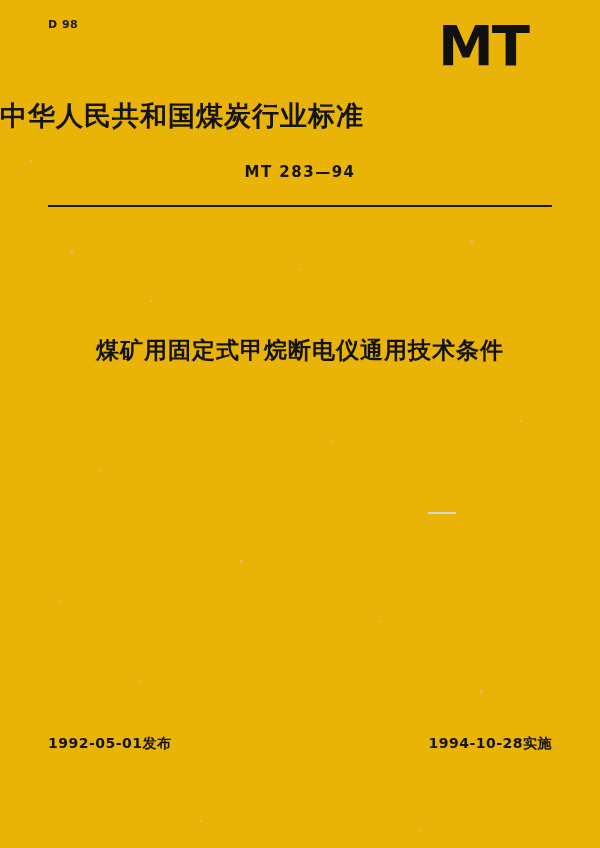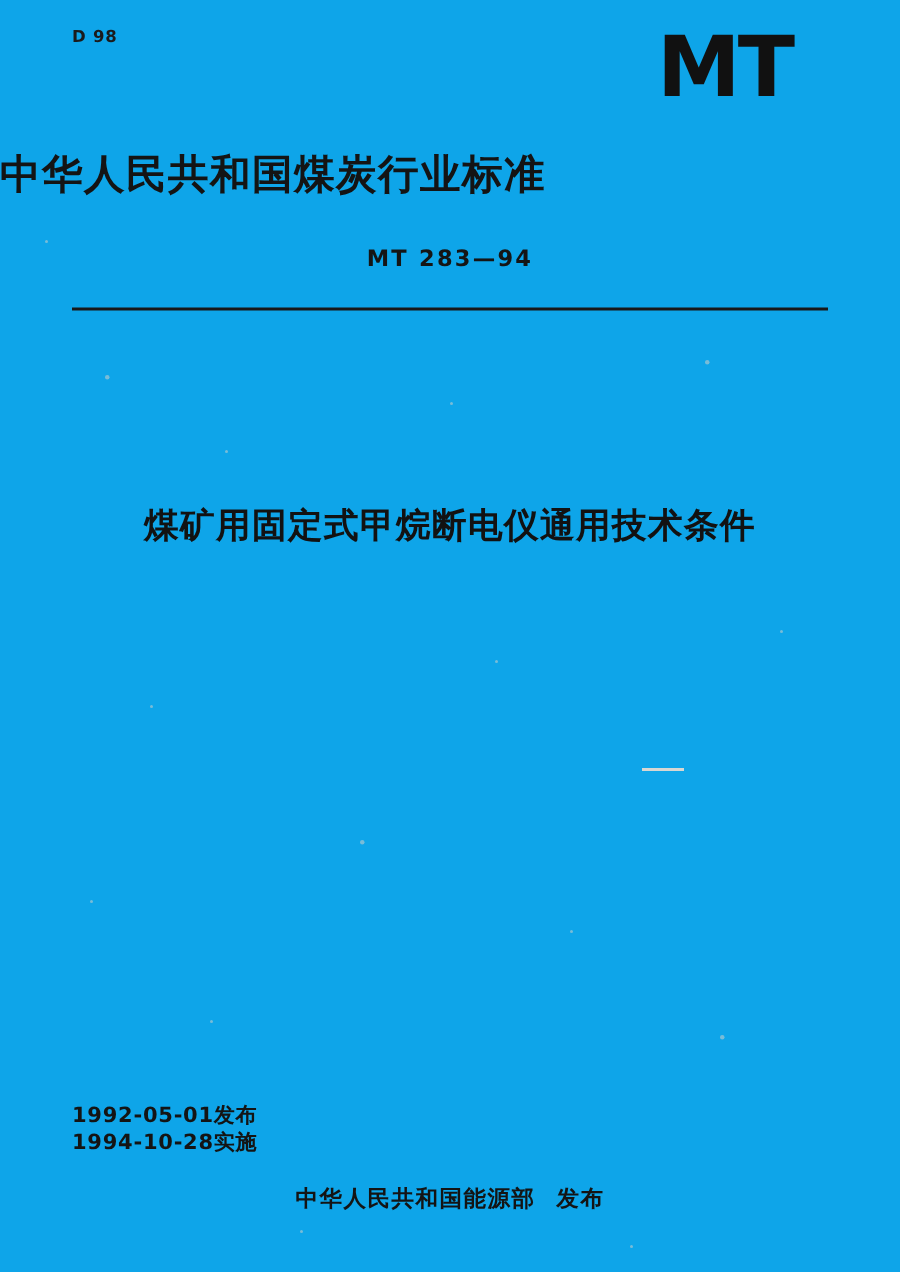--- a/index.html
+++ b/index.html
@@ -9,21 +9,21 @@
   }
   body {
     width: 600px;
     height: 848px;
     font-family: "DejaVu Sans", sans-serif;
   }
   .page {
     position: relative;
     width: 600px;
     height: 848px;
-    background: #0ea5e9;
+    background: #eab308;
     overflow: hidden;
   }
   .speck {
     position: absolute;
     background: #cfcfcb;
     border-radius: 50%;
     opacity: 0.55;
   }
   .classmark {
     position: absolute;
@@ -104,21 +104,20 @@
     left: 48px;
     right: 48px;
     top: 735px;
     display: flex;
     justify-content: space-between;
     font-family: "DejaVu Sans", sans-serif;
     font-size: 14px;
     font-weight: bold;
     letter-spacing: 0.5px;
     color: #141414;
-    flex-direction: column;
   }
   .issuer {
     position: absolute;
     left: 0;
     right: 0;
     top: 790px;
     text-align: center;
     font-family: "DejaVu Sans", sans-serif;
     font-size: 15px;
     font-weight: bold;
@@ -163,17 +162,14 @@
 
   <div class="doc-title">煤矿用固定式甲烷断电仪通用技术条件</div>
 
   <div class="smudge"></div>
 
   <div class="date-row">
     <span>1992-05-01发布</span>
     <span>1994-10-28实施</span>
   </div>
 
-  <div class="issuer">
-    <span>中华人民共和国能源部</span><span class="gap"></span><span>发布</span>
-  </div>
 
 </div>
 
 </body></html>

